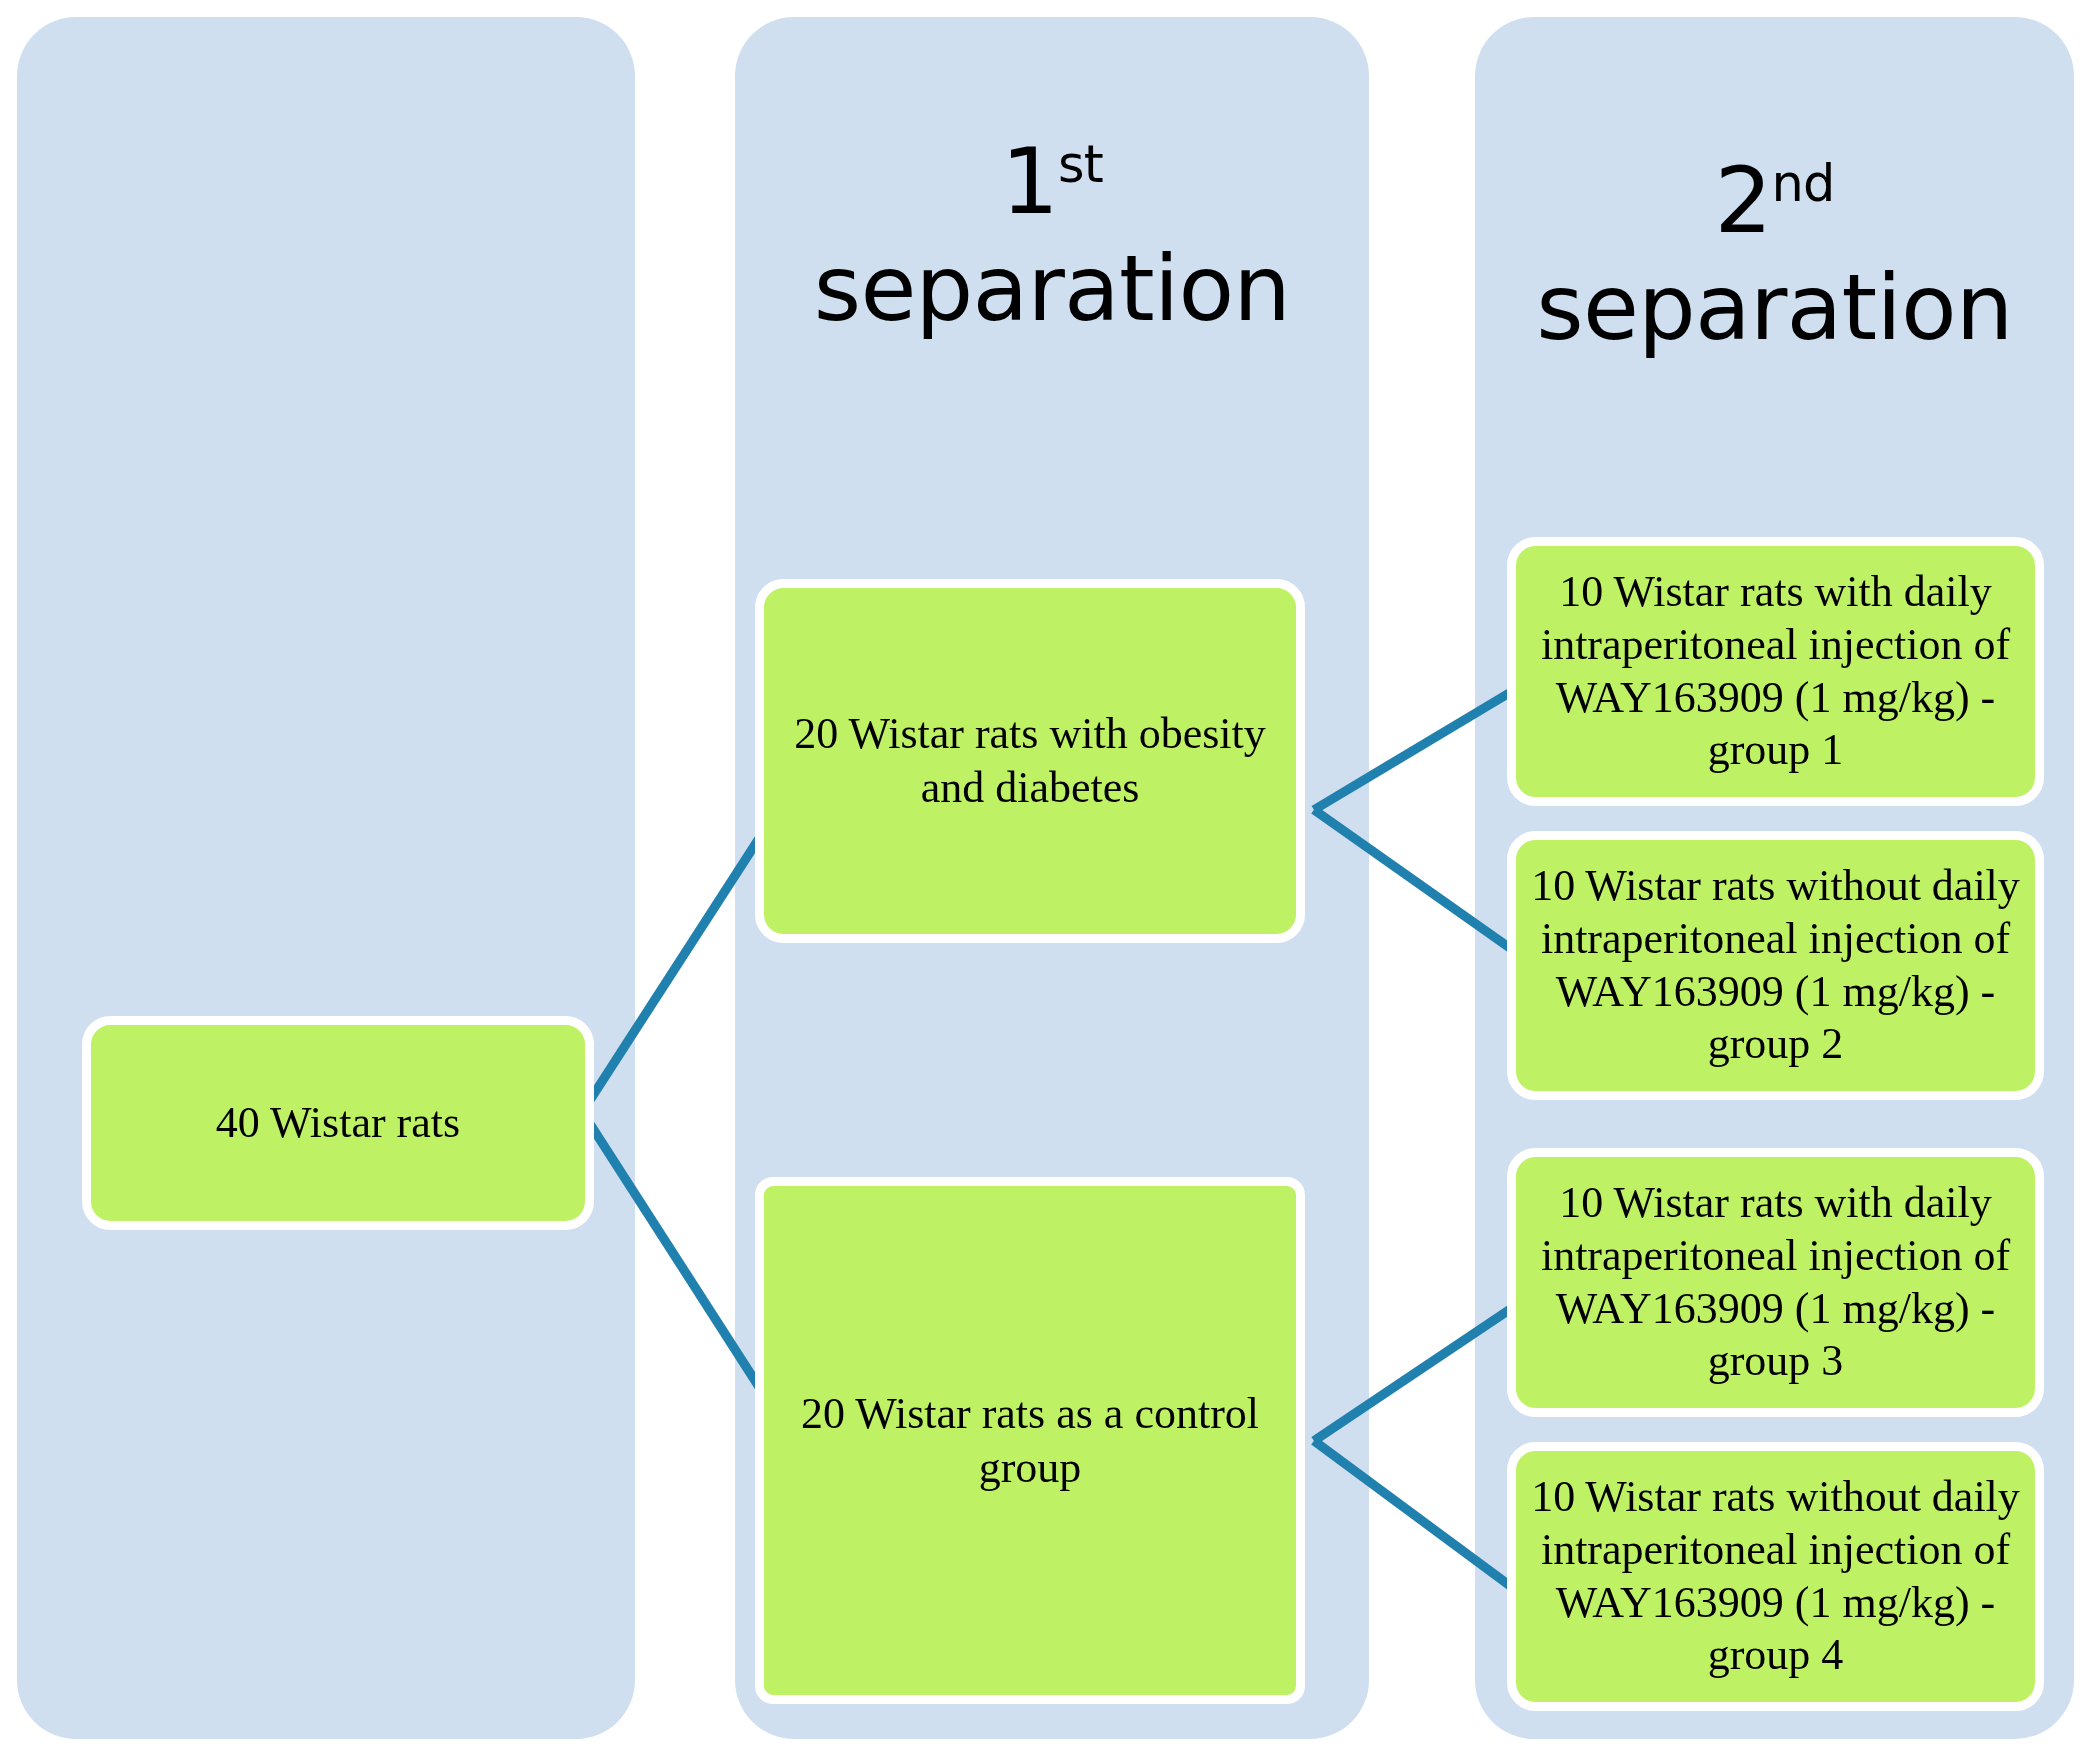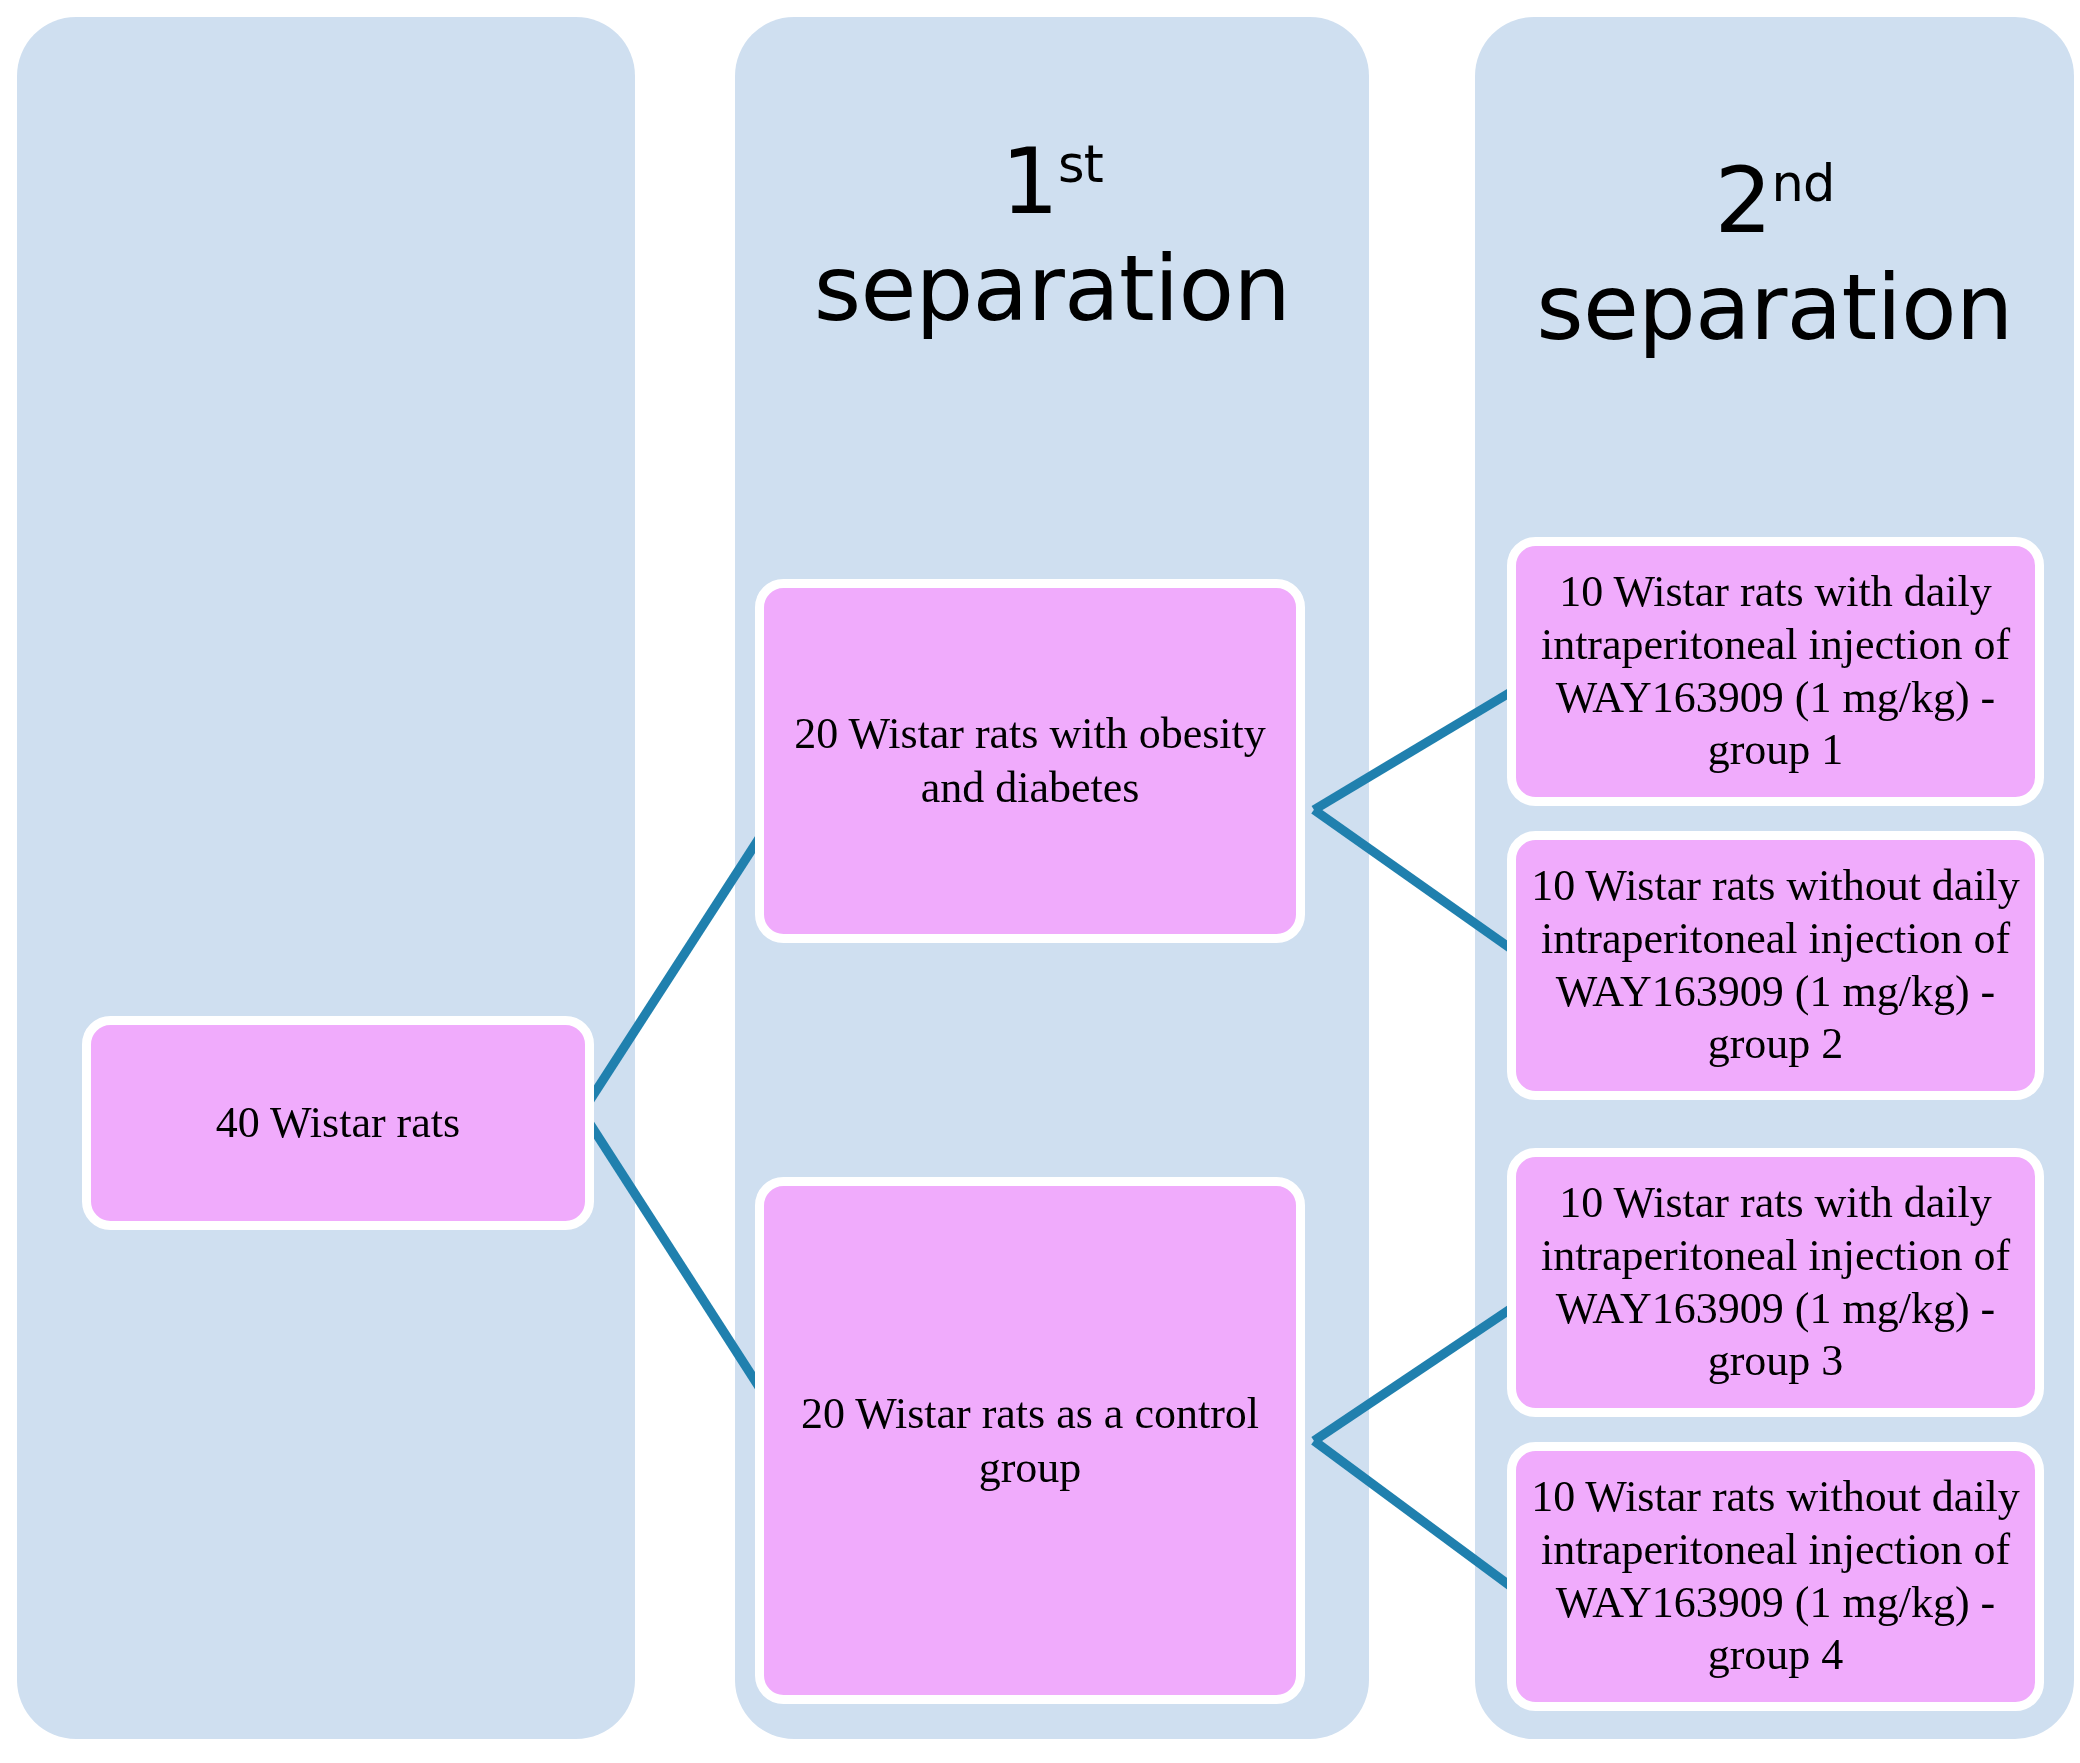--- a/index.html
+++ b/index.html
@@ -57,21 +57,21 @@
     top: 0;
     width: 2080px;
     height: 1764px;
     pointer-events: none;
   }
 
   
   .node {
     position: absolute;
     box-sizing: border-box;
-    background: #f0abfc;
+    background: #bef264;
     border: 9.2px solid #ffffff;
     border-radius: 28.5px;
     display: flex;
     align-items: center;
     justify-content: center;
     text-align: center;
     color: #000000;
     font-family: "Liberation Serif", "DejaVu Serif", serif;
     padding: 1px 15px;
   }
@@ -91,21 +91,21 @@
     margin-top: 23px;
   }
 
   
   .node-mid {
     width: 550px;
     font-size: 44px;
     line-height: 1.22;
   }
   #node-obese   { left: 755px; top: 579px;  height: 364px; }
-  #node-control { left: 755px; top: 1177px; height: 527px; }
+  #node-control { left: 755px; top: 1177px; height: 527px; border-radius: 18px; }
 
   
   .node-leaf {
     left: 1507px;
     width: 537px;
     font-size: 44px;
     line-height: 1.20;
   }
   #node-g1 { top: 537px;  height: 269px; }
   #node-g2 { top: 831px;  height: 269px; }

